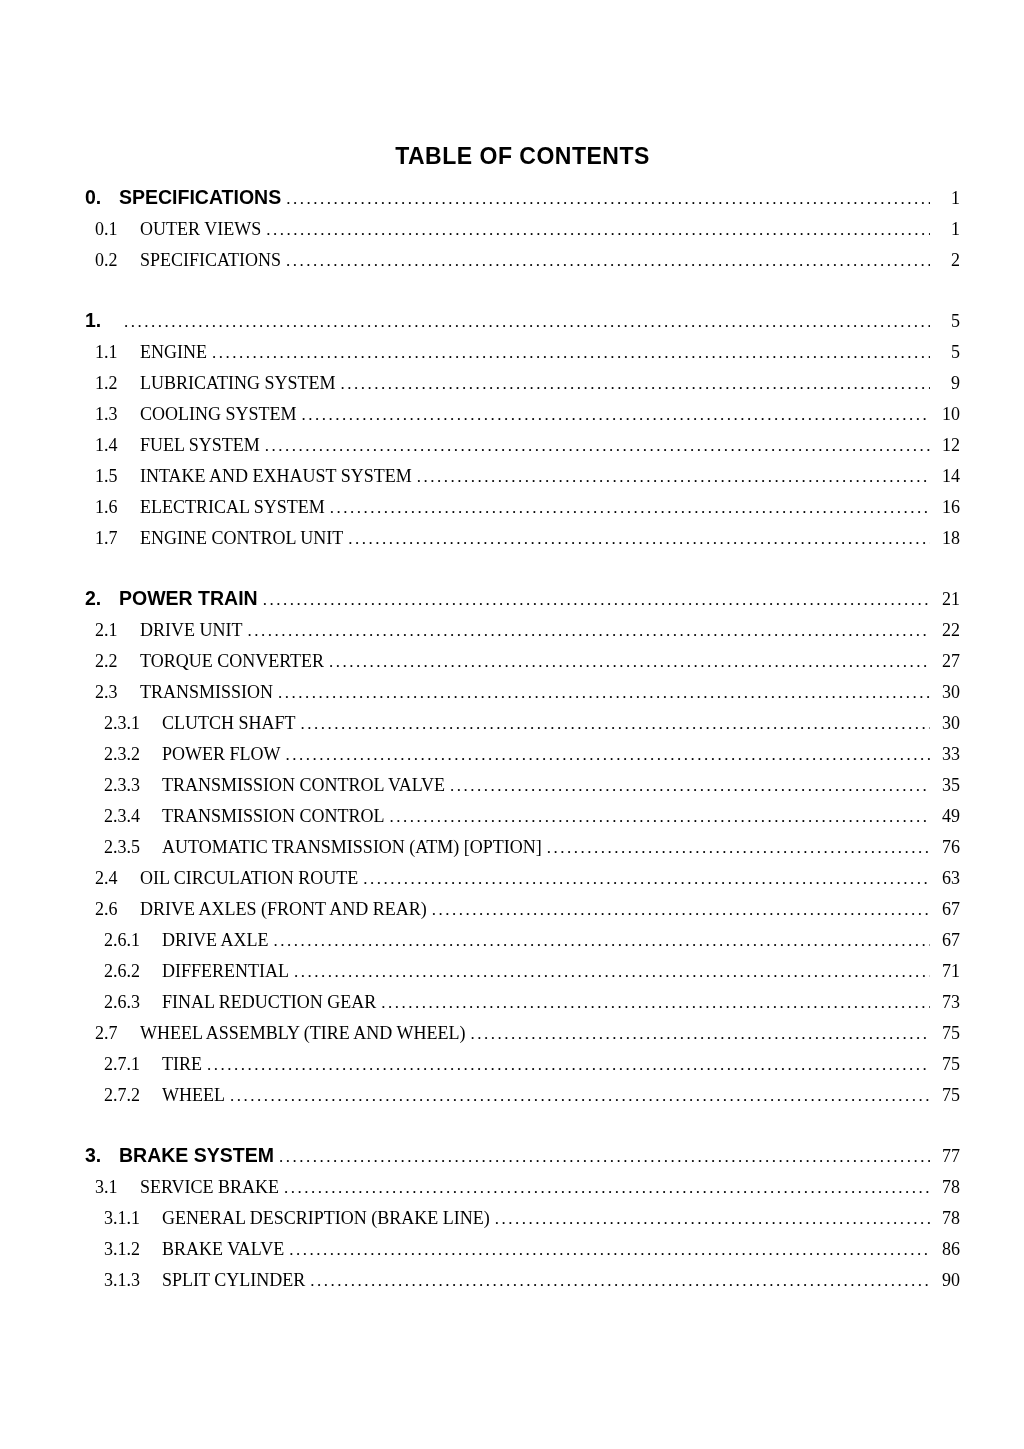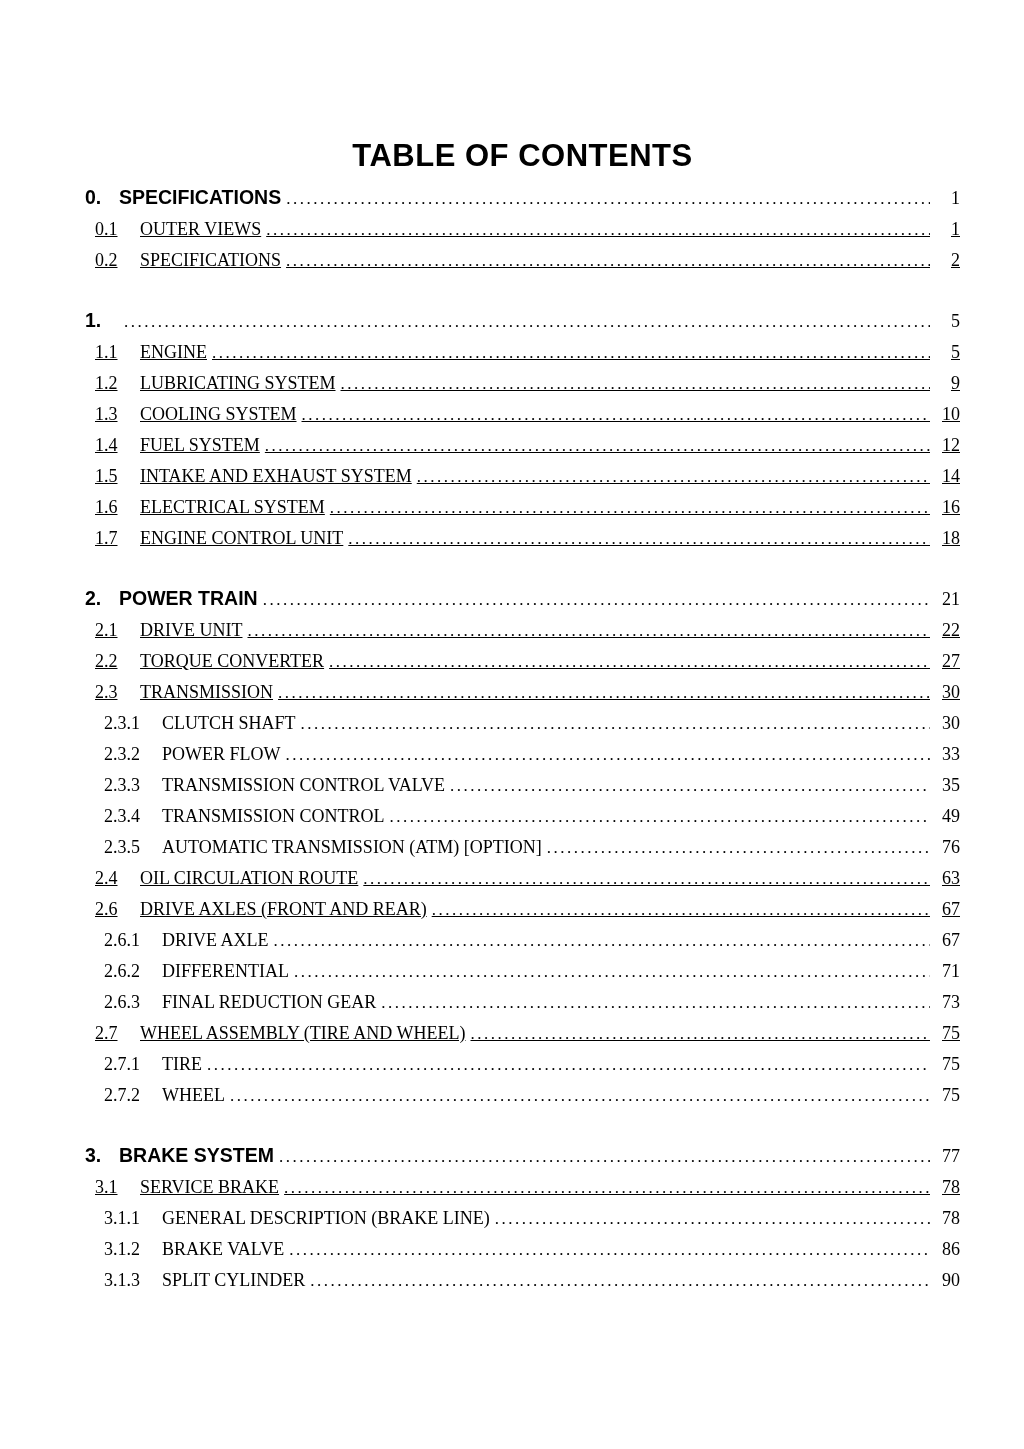--- a/index.html
+++ b/index.html
@@ -14,21 +14,21 @@
   .page {
     width: 1024px;
     height: 1449px;
     padding: 138px 64px 0 85px;
     background: #ffffff;
   }
   .doc-title {
     text-align: center;
     font-family: "Liberation Sans", "DejaVu Sans", sans-serif;
     font-weight: 700;
-    font-size: 31px;
+    font-size: 23px;
     line-height: 36px;
     letter-spacing: 0.5px;
     margin: 0 0 8px 0;
     color: #000000;
   }
   .toc { width: 100%; }
   .row {
     display: flex;
     align-items: baseline;
     line-height: 30px;
@@ -38,21 +38,20 @@
     font-family: "Liberation Sans", "DejaVu Sans", sans-serif;
     font-weight: 700;
     font-size: 19.5px;
     margin-top: 29px;
   }
   .row.l1.first { margin-top: 5px; }
   .row.l2 {
     font-family: "Liberation Serif", "DejaVu Serif", serif;
     font-size: 18px;
     padding-left: 10px;
-    text-decoration: underline;
   }
   .row.l3 {
     font-family: "Liberation Serif", "DejaVu Serif", serif;
     font-size: 18px;
     padding-left: 19px;
   }
   .num { flex: none; white-space: pre; }
   .l1 .num { width: 34px; }
   .l2 .num { width: 45px; }
   .l3 .num { width: 58px; }

